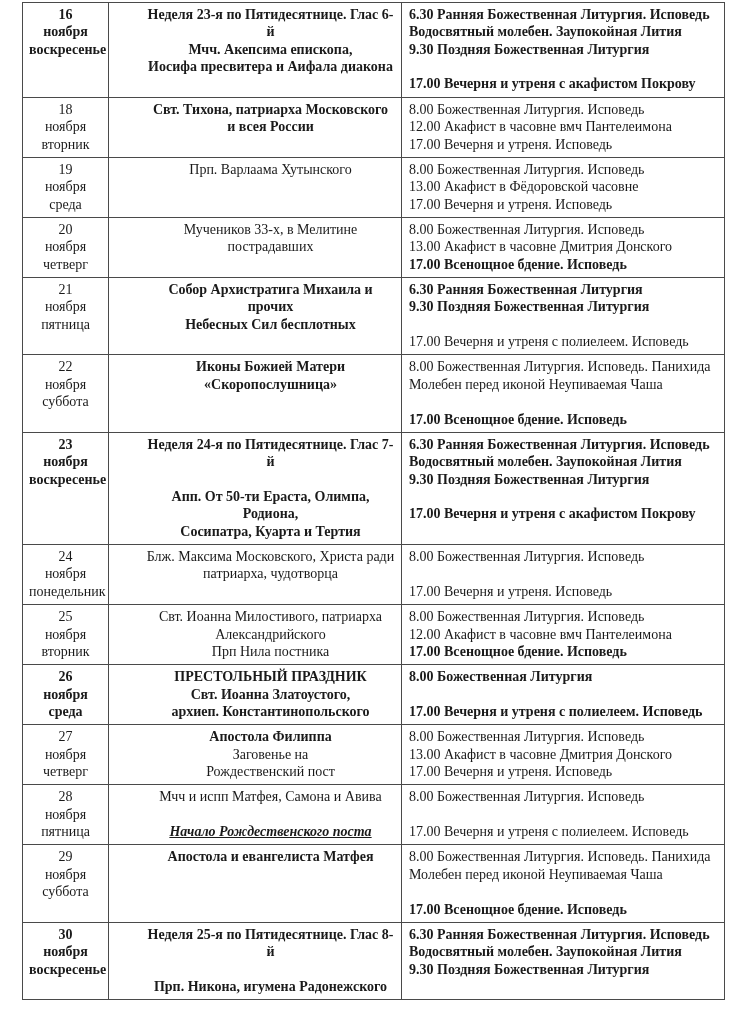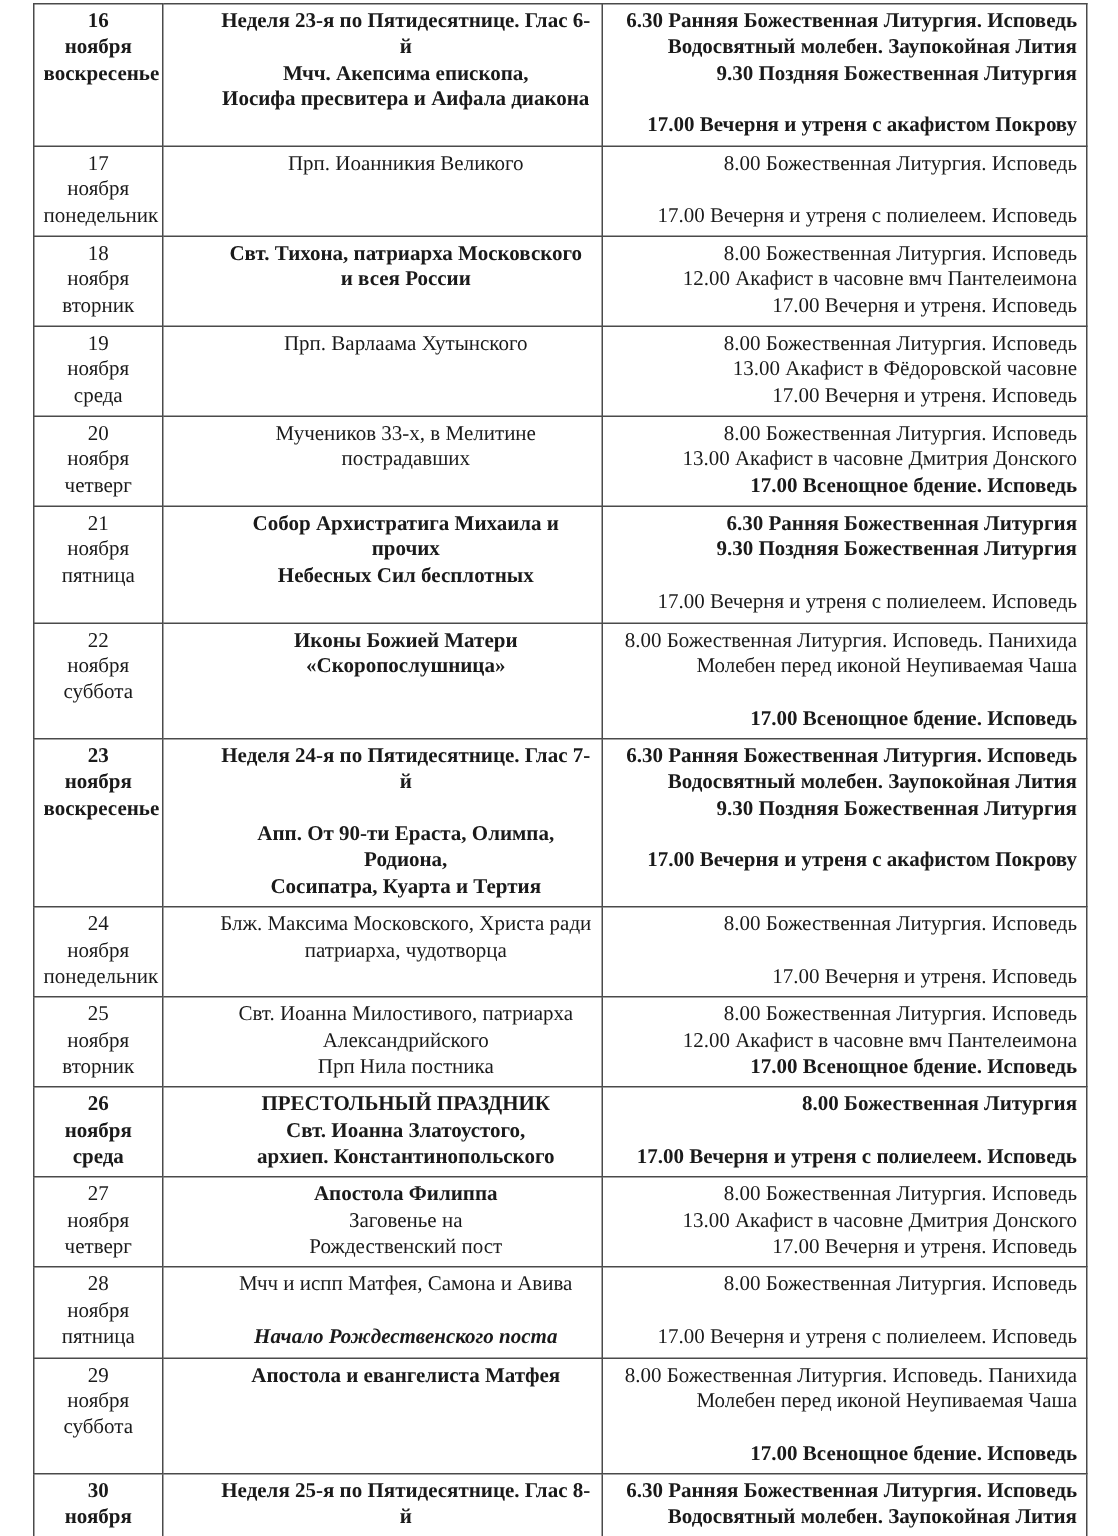--- a/index.html
+++ b/index.html
@@ -27,26 +27,26 @@
   col.c-serv  { width: 323px; }
   td {
     border: 1.5px solid #4a4a4a;
     vertical-align: top;
     padding: 3px 6px 4px 6px;
     font-size: 14px;
     line-height: 1.24;
   }
   td.date-cell  { text-align: center; }
   td.feast-cell { text-align: center; padding-left: 37px; }
-  td.serv-cell  { text-align: right; padding-left: 7px; }
+  td.serv-cell  { text-align: left; padding-left: 7px; }
   .line { white-space: nowrap; overflow: visible; }
   .feast-cell .line, .date-cell .line { white-space: normal; }
   .b   { font-weight: bold; }
   .i   { }
-  .biu { font-weight: bold; font-style: italic; }
+  .biu { font-weight: bold; font-style: italic; text-decoration: underline; }
   .blank { min-height: 1em; }
 </style>
 </head>
 <body>
 
 <div class="page">
   <table class="schedule">
     <colgroup>
       <col class="c-date">
       <col class="c-feast">
@@ -67,35 +67,20 @@
           <td class="serv-cell">
             <div class="line b">6.30 Ранняя Божественная Литургия. Исповедь</div>
             <div class="line b">Водосвятный молебен. Заупокойная Лития</div>
             <div class="line b">9.30 Поздняя Божественная Литургия</div>
             <div class="line blank">&nbsp;</div>
             <div class="line b">17.00 Вечерня и утреня с акафистом Покрову</div>
           </td>
         </tr>
         <tr>
           <td class="date-cell">
-            <div class="line">17</div>
-            <div class="line">ноября</div>
-            <div class="line">понедельник</div>
-          </td>
-          <td class="feast-cell">
-            <div class="line ">Прп. Иоанникия Великого</div>
-          </td>
-          <td class="serv-cell">
-            <div class="line ">8.00 Божественная Литургия. Исповедь</div>
-            <div class="line blank">&nbsp;</div>
-            <div class="line ">17.00 Вечерня и утреня с полиелеем. Исповедь</div>
-          </td>
-        </tr>
-        <tr>
-          <td class="date-cell">
             <div class="line">18</div>
             <div class="line">ноября</div>
             <div class="line">вторник</div>
           </td>
           <td class="feast-cell">
             <div class="line b">Свт. Тихона, патриарха Московского</div>
             <div class="line b">и всея России</div>
           </td>
           <td class="serv-cell">
             <div class="line ">8.00 Божественная Литургия. Исповедь</div>
@@ -169,21 +154,21 @@
         </tr>
         <tr>
           <td class="date-cell b">
             <div class="line">23</div>
             <div class="line">ноября</div>
             <div class="line">воскресенье</div>
           </td>
           <td class="feast-cell">
             <div class="line b">Неделя 24-я по Пятидесятнице. Глас 7-й</div>
             <div class="line blank">&nbsp;</div>
-            <div class="line b">Апп. От 90-ти Ераста, Олимпа, Родиона,</div>
+            <div class="line b">Апп. От 50-ти Ераста, Олимпа, Родиона,</div>
             <div class="line b">Сосипатра, Куарта и Тертия</div>
           </td>
           <td class="serv-cell">
             <div class="line b">6.30 Ранняя Божественная Литургия. Исповедь</div>
             <div class="line b">Водосвятный молебен. Заупокойная Лития</div>
             <div class="line b">9.30 Поздняя Божественная Литургия</div>
             <div class="line blank">&nbsp;</div>
             <div class="line b">17.00 Вечерня и утреня с акафистом Покрову</div>
           </td>
         </tr>

